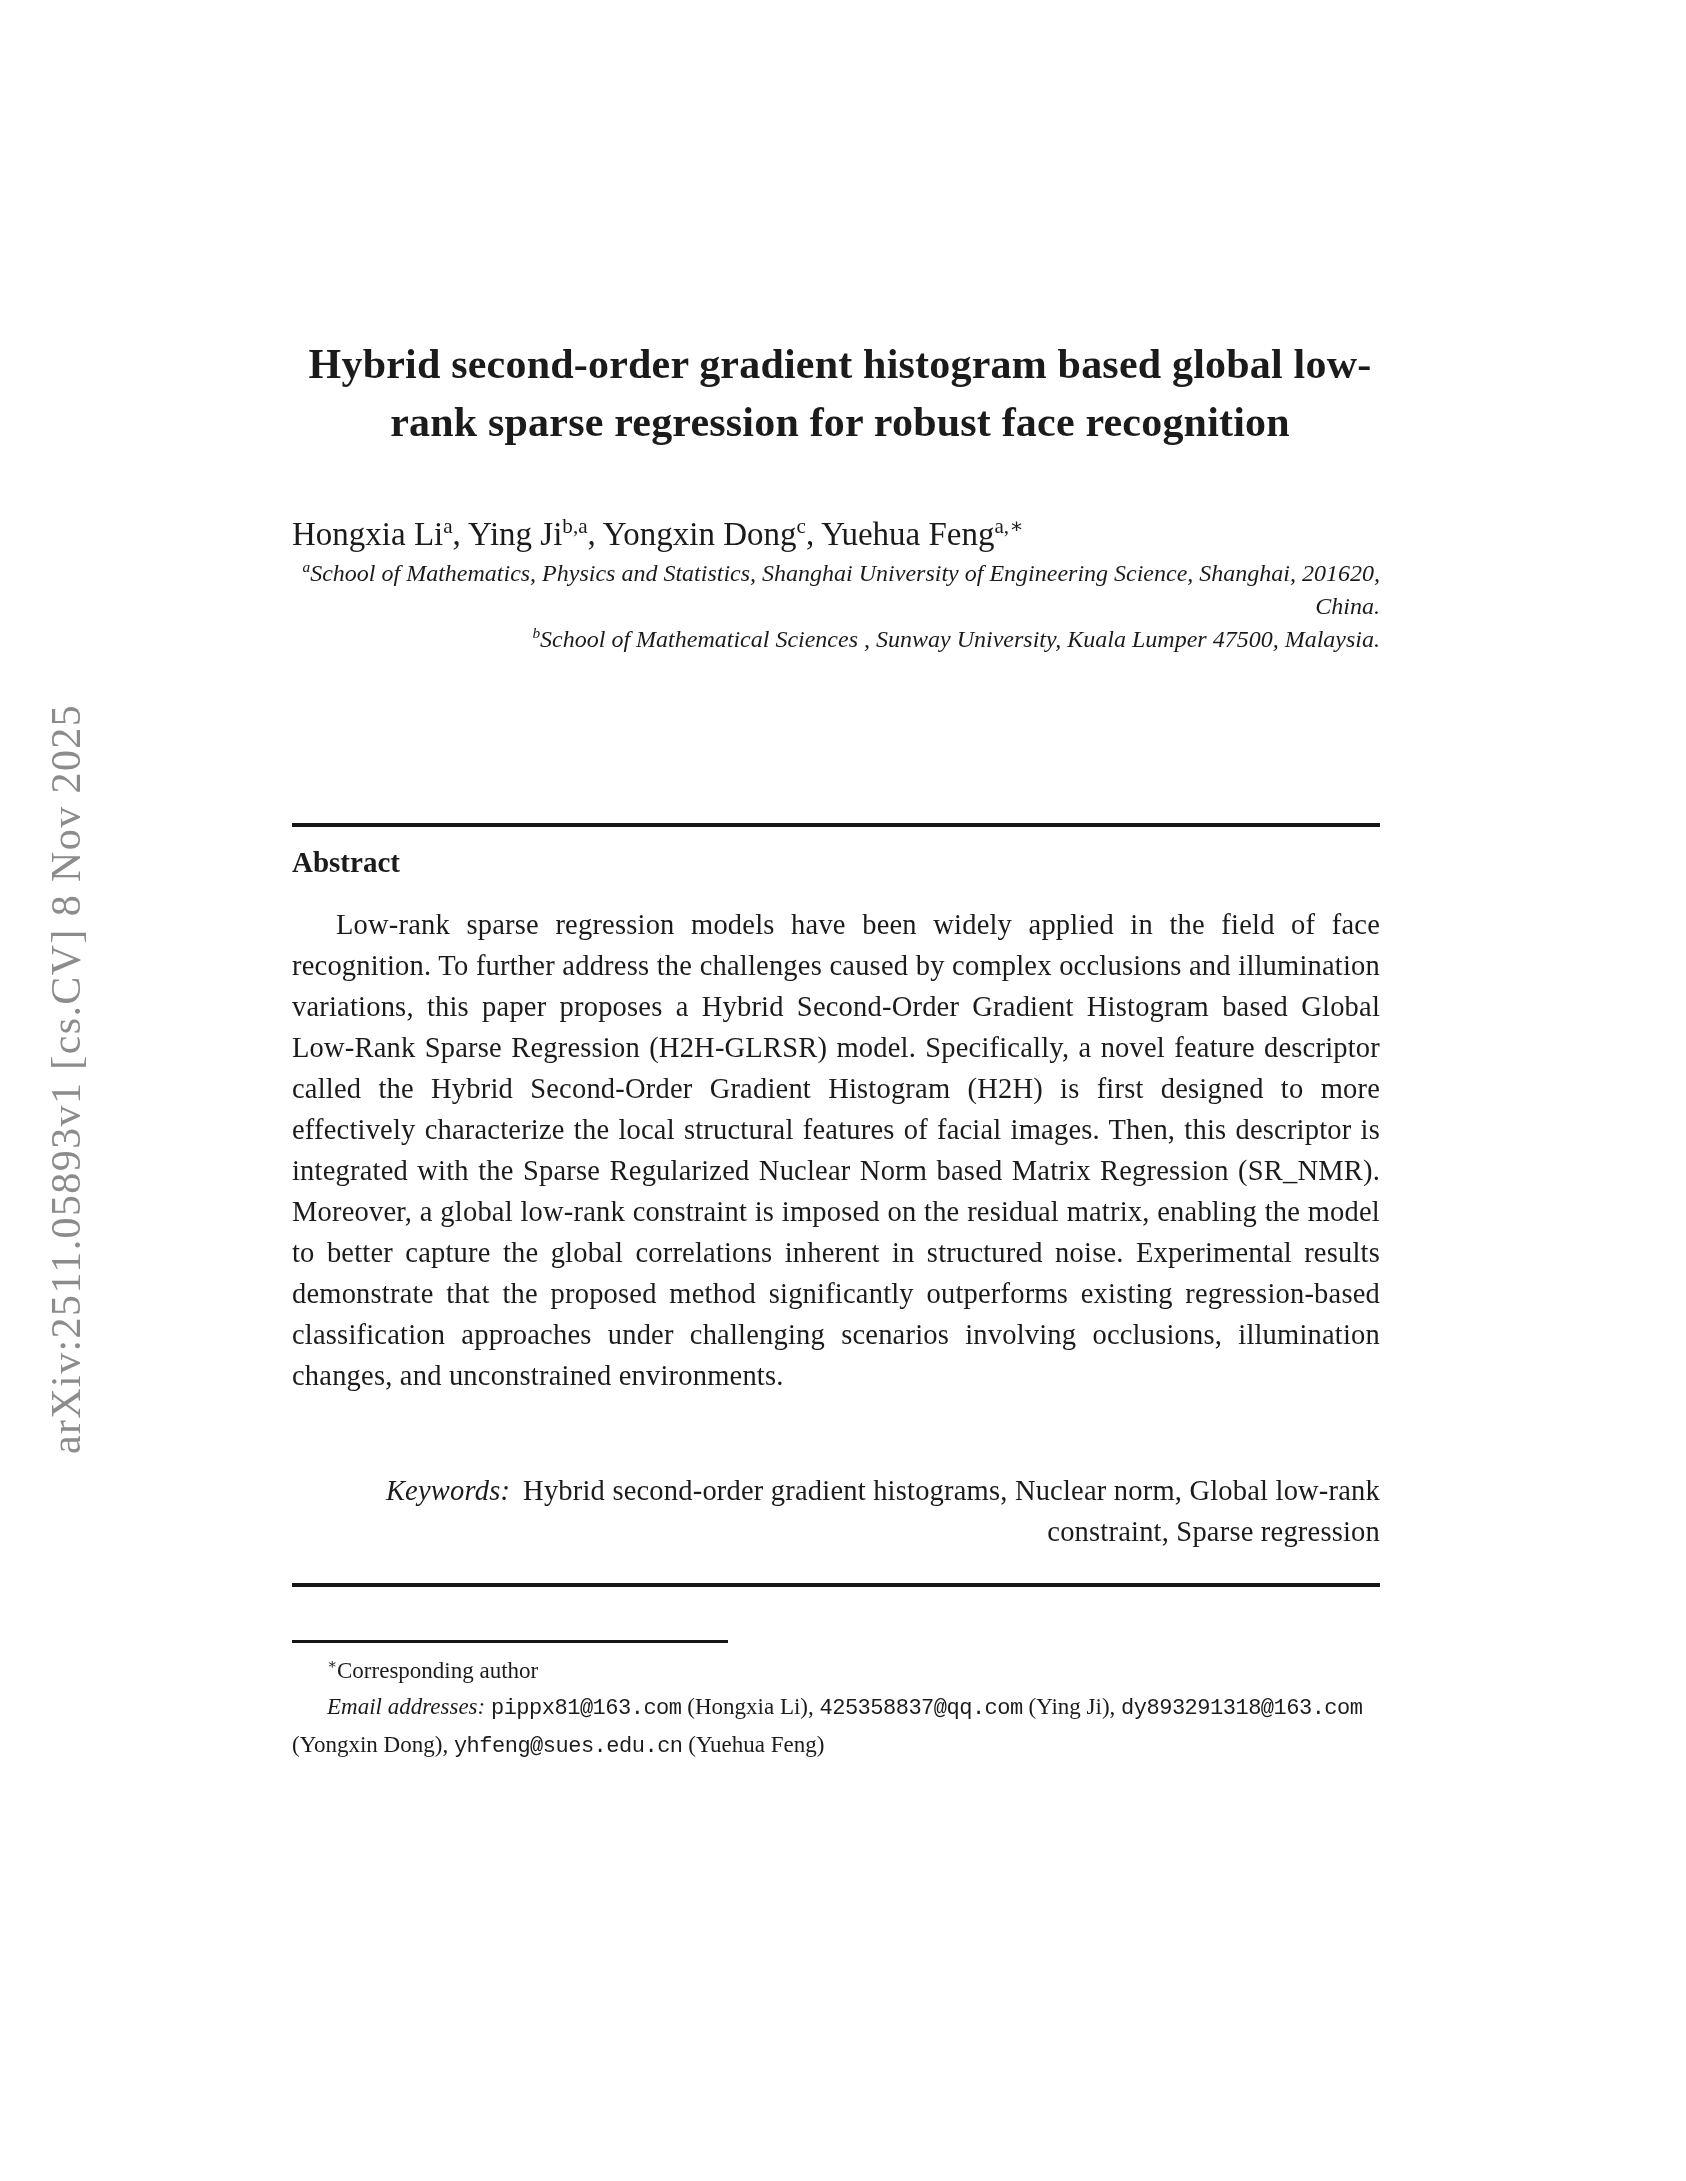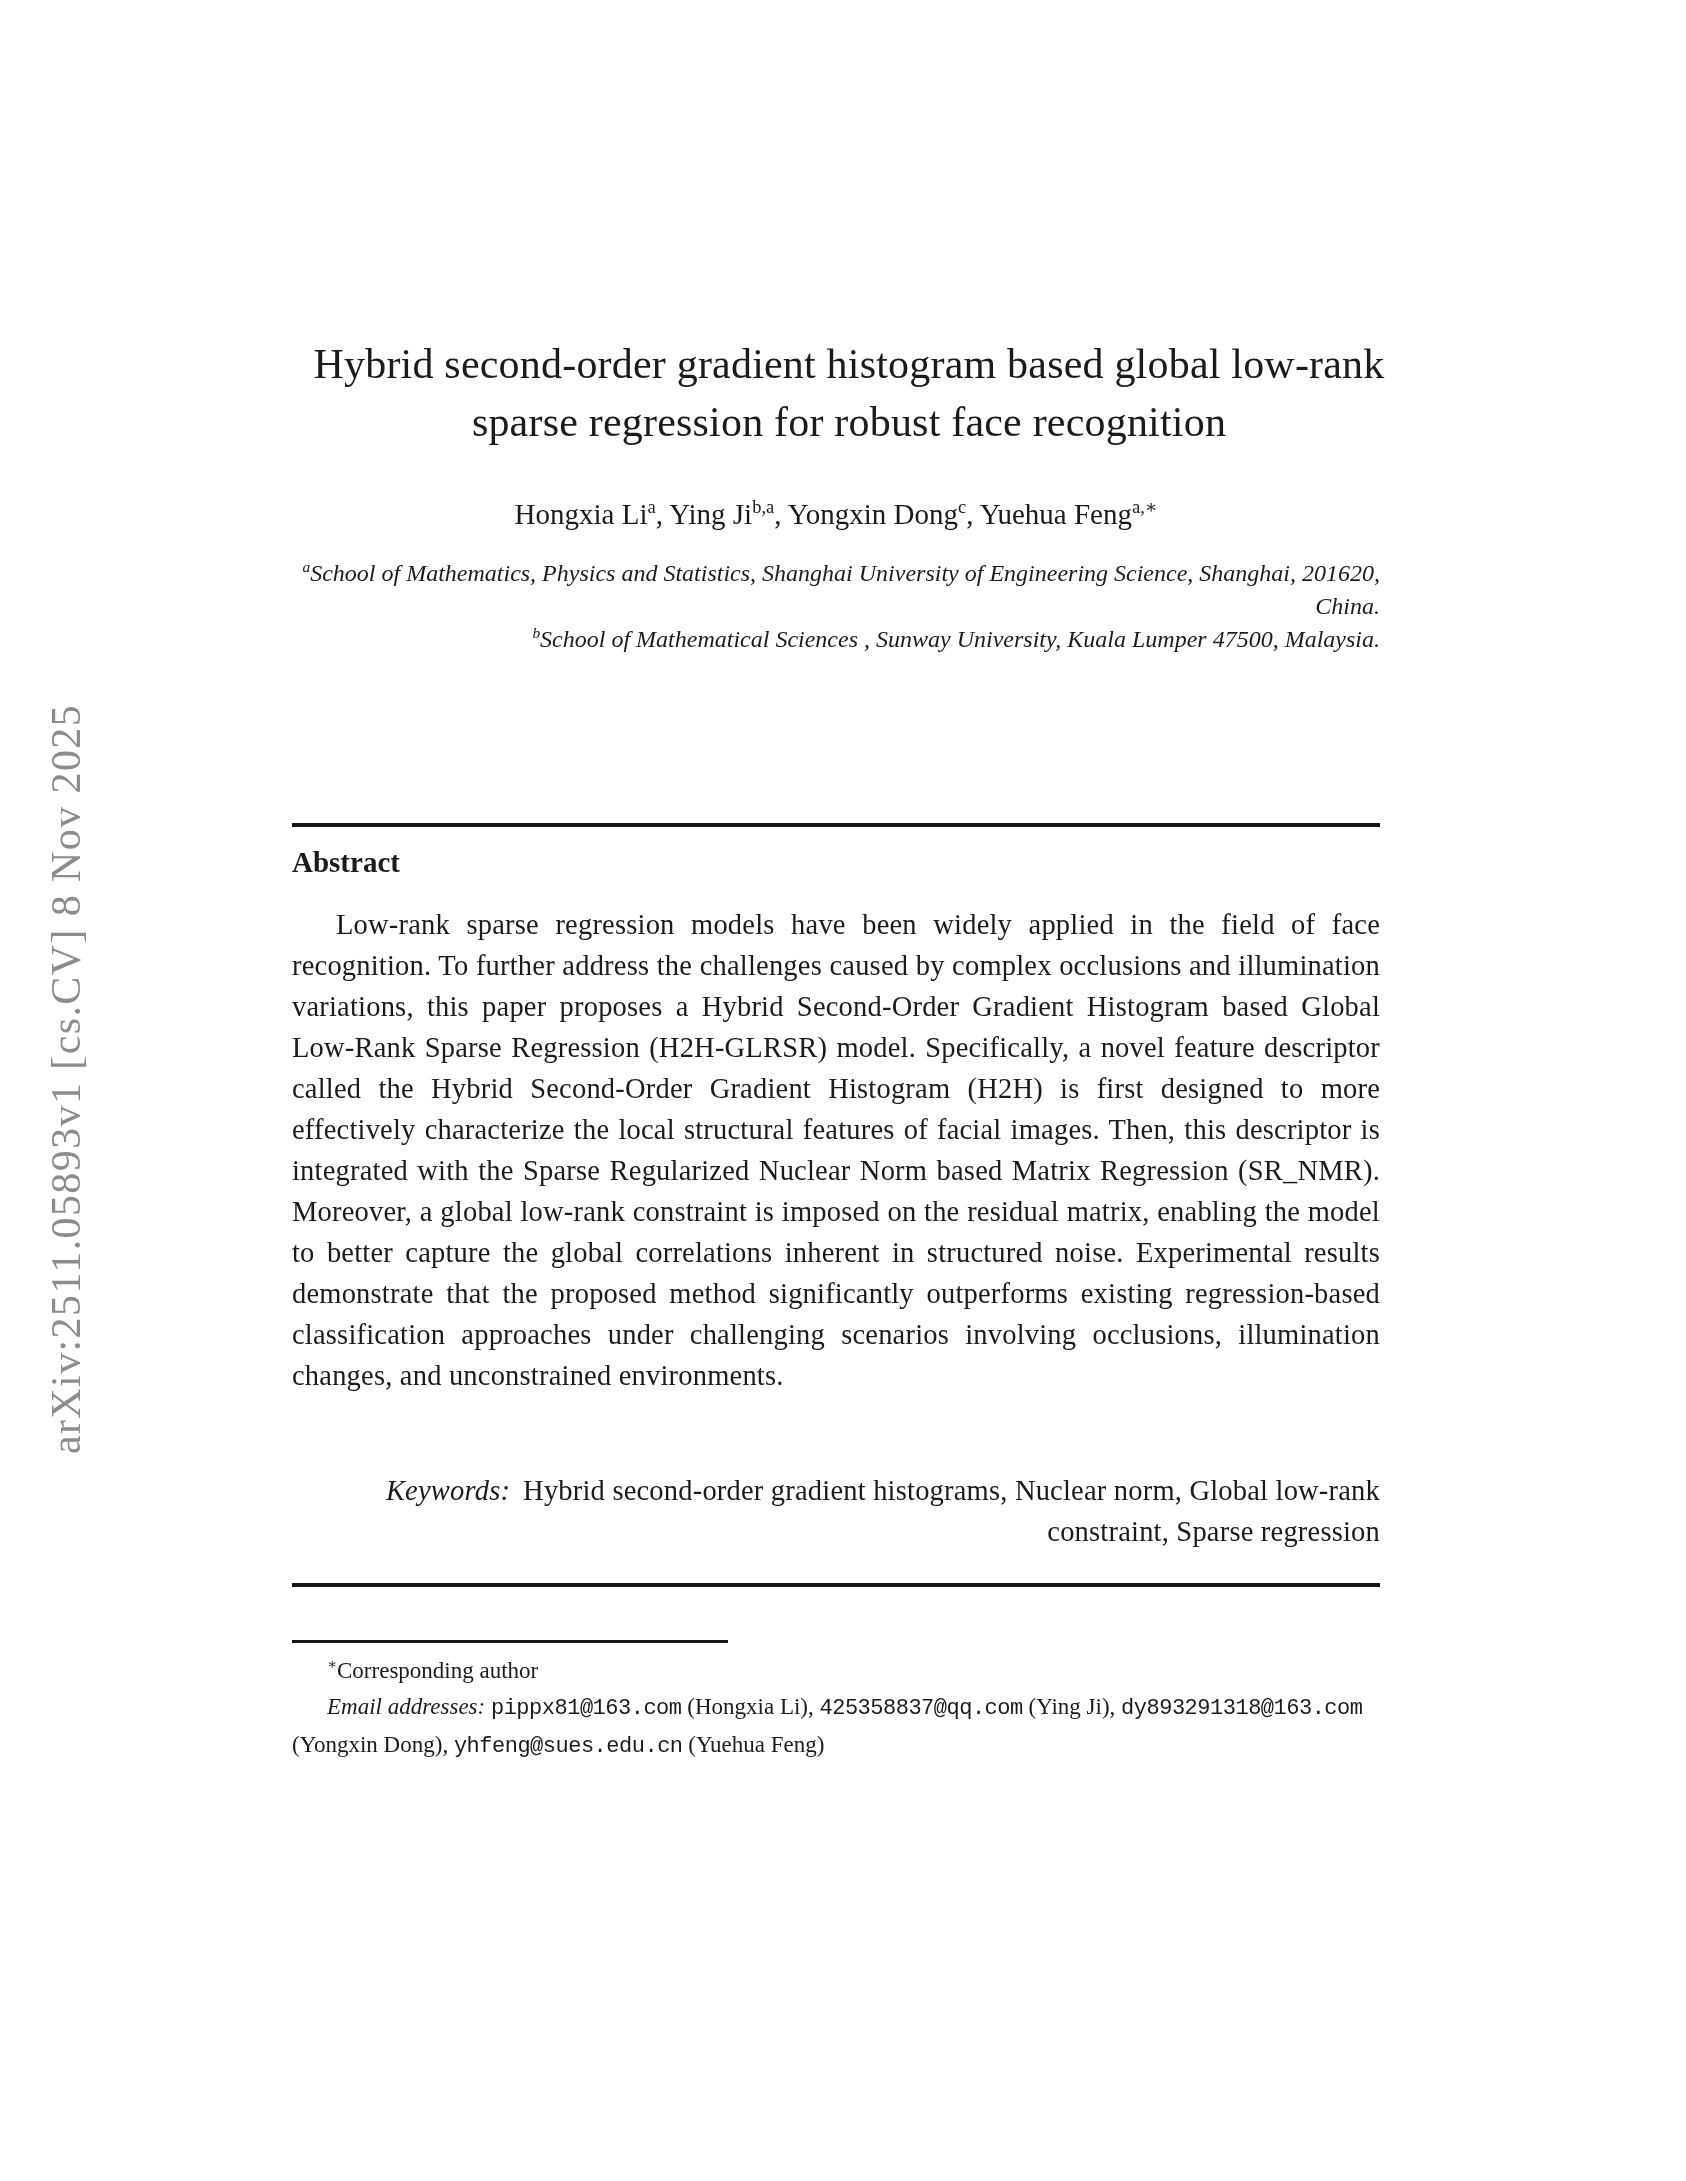--- a/index.html
+++ b/index.html
@@ -35,37 +35,37 @@
     position: absolute;
     left: 292px;
     width: 1088px;
     top: 0;
     height: 100%;
   }
 
   .title {
     position: absolute;
     top: 335px;
-    left: 13px;
+    left: 4px;
     width: 100%;
     margin: 0;
     font-size: 42px;
     line-height: 58px;
-    font-weight: normal;
+    font-weight: bold;
     text-align: center;
     letter-spacing: 0.2px;
   }
 
   .authors {
     position: absolute;
-    top: 496px;
+    top: 516px;
     left: 0;
     width: 100%;
-    text-align: center;
-    font-size: 29px;
+    text-align: left;
+    font-size: 33px;
     line-height: 37px;
   }
   .authors sup, .affils sup, .fn-corresponding sup {
     font-size: 64%;
     line-height: 0;
     vertical-align: super;
   }
 
   .affils {
     position: absolute;

